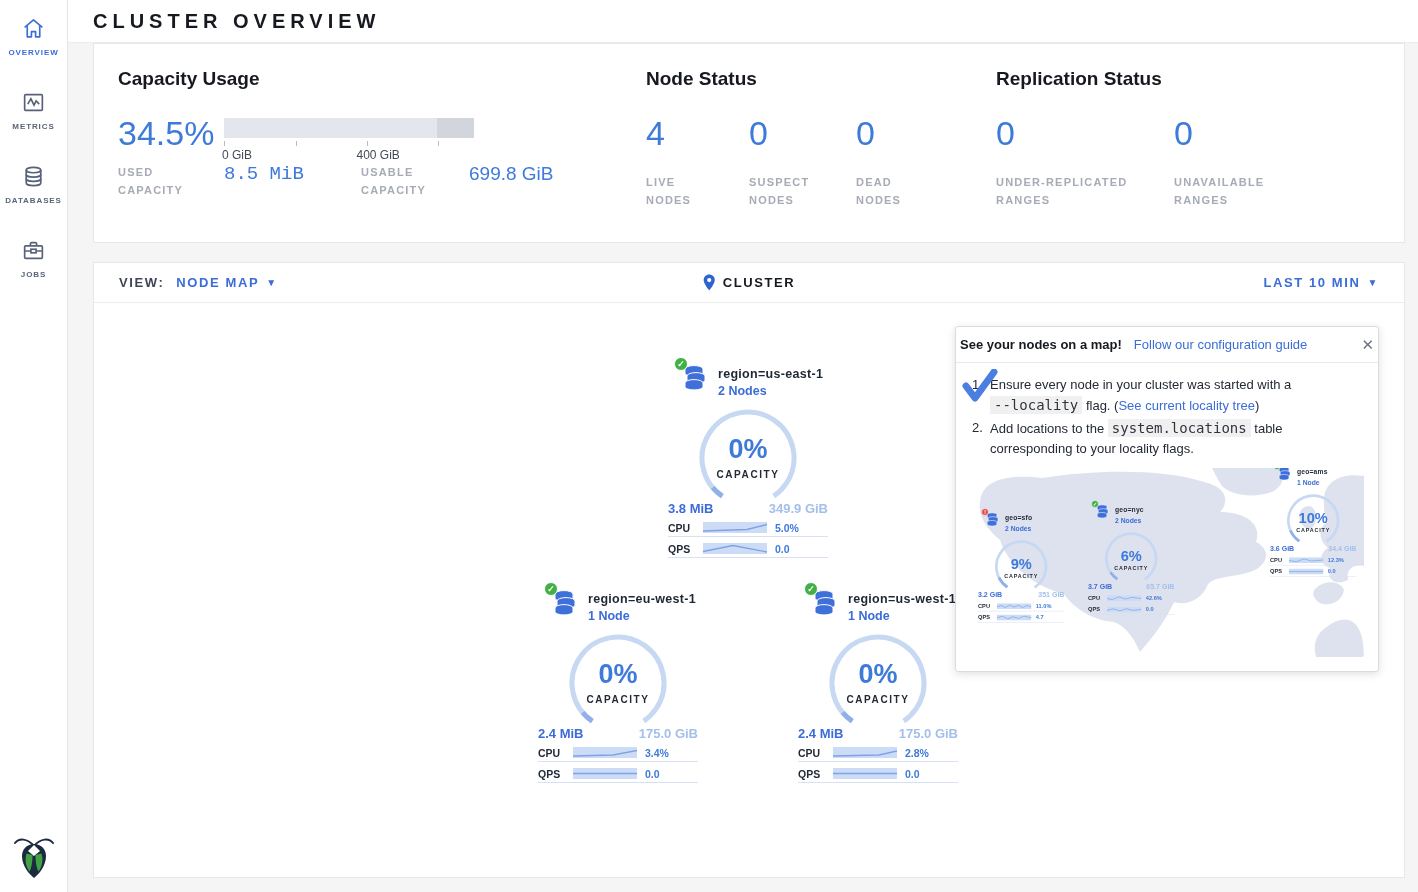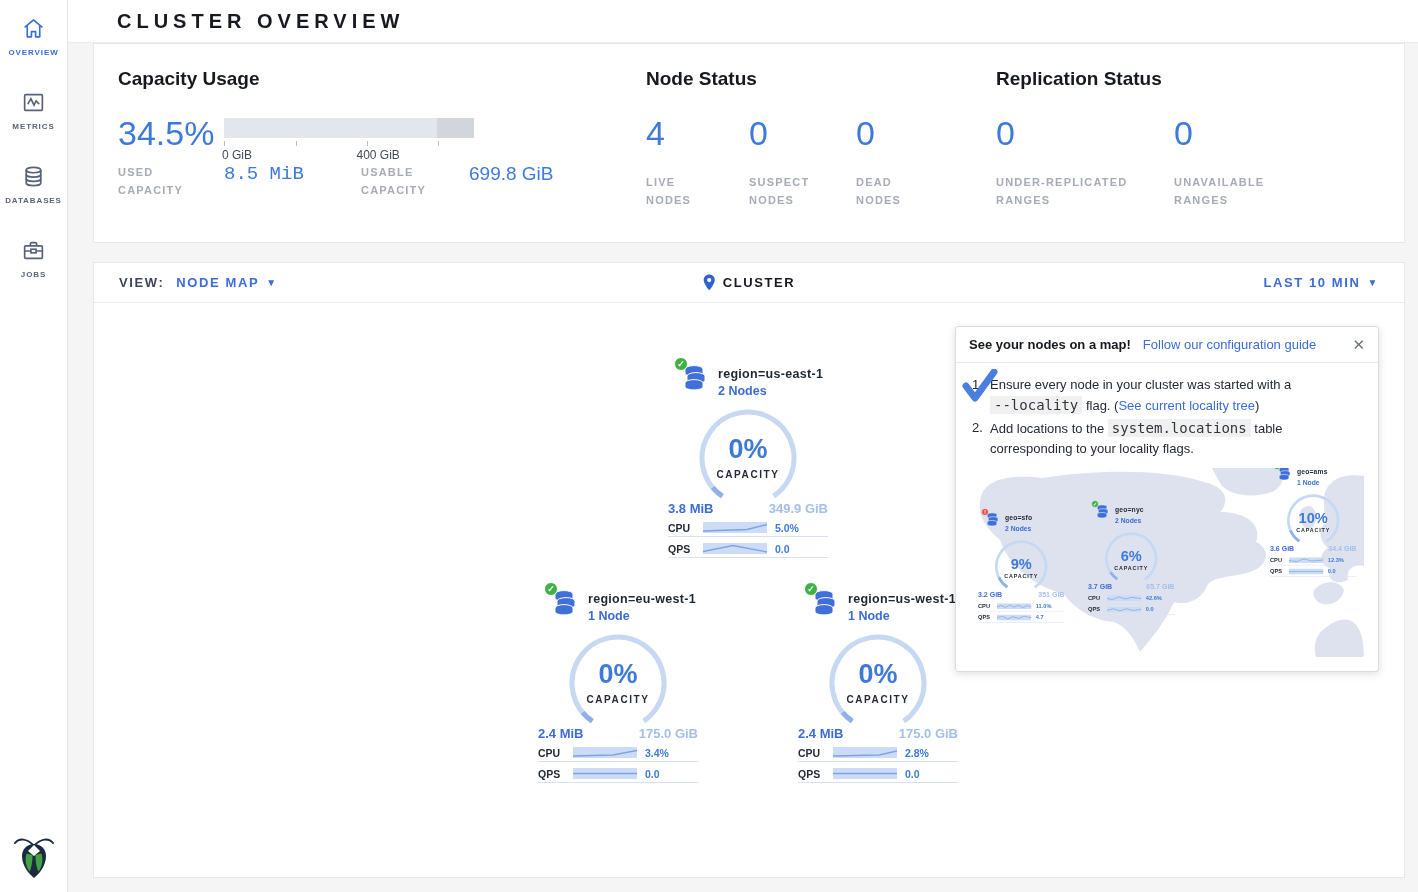--- a/index.html
+++ b/index.html
@@ -16,21 +16,21 @@
   .nav-icon svg { width:100%; height:100%; stroke:#57627a; fill:none; stroke-width:1.6; }
   .nav-item.active .nav-icon svg { stroke:#3b6cd7; }
   .nav-label { font-size:8px; font-weight:700; letter-spacing:.9px; color:#5a6578; }
   .nav-item.active .nav-label { color:#3b6cd7; }
   .sidebar-logo { margin-top:auto; margin-bottom:8px; }
 
   
   .main { flex:1; display:flex; flex-direction:column; min-width:0; }
   .topbar { height:43px; flex-shrink:0; background:#fff; border-bottom:1px solid #ececec;
             display:flex; align-items:center; padding-left:25px; }
-  .page-title { font-size:20px; font-weight:700; letter-spacing:5px; color:#16191f;margin-left:24px; }
+  .page-title { font-size:20px; font-weight:700; letter-spacing:5px; color:#16191f; }
   .content { flex:1; padding:0 13px 0 25px; }
 
   
   .stats-card { background:#fff; border:1px solid #e7e7e7; height:200px; display:flex;
                 padding:24px 28px 0 24px; }
   .sec-title { font-size:19px; font-weight:600; color:#16191f; }
   .sec-capacity { width:528px; }
   .sec-node { width:350px; }
   .sec-repl { flex:1; }
   .cap-row { display:flex; margin-top:28px; align-items:flex-start; }
@@ -92,21 +92,21 @@
   .val-used { color:#3b6cd7; } .val-total { color:#a3c0ea; }
   .metric-row { display:flex; align-items:center; gap:8px; height:18px; margin-top:3px;
                 border-bottom:1px solid #d8e1f3; }
   .metric-label { font-size:10.5px; font-weight:700; color:#242a35; width:27px; }
   .metric-spark { width:64px; height:11px; flex-shrink:0; }
   .metric-val { font-size:10.5px; font-weight:700; color:#3d7ad9; }
 
   
   .popup { position:absolute; left:861px; top:23px; width:424px; background:#fff;
            border:1px solid #dcdcdc; border-radius:3px; box-shadow:0 2px 8px rgba(0,0,0,.13); }
-  .popup-head { display:flex; align-items:center; gap:12px; padding:10px 13px;
+  .popup-head { display:flex; align-items:center; gap:12px; padding:10px 4px;
                 border-bottom:1px solid #e9e9e9; }
   .popup-title { font-size:13px; font-weight:700; color:#16191f; }
   .popup-link { font-size:13px; color:#3b6cd7; cursor:pointer; }
   .popup-close { margin-left:auto; color:#6b7280; font-size:15px; cursor:pointer; line-height:1; }
   .popup-body { position:relative; padding:12px 16px 12px; font-size:13px; color:#242a35;
                 line-height:1.5; }
   .check-icon { position:absolute; left:6px; top:6px; width:36px; height:34px; z-index:3; }
   .step { display:flex; margin-bottom:2px; }
   .step-num { width:18px; flex-shrink:0; }
   .code { font-family:"DejaVu Sans Mono", monospace; font-size:14px; background:#f0f0f1;

